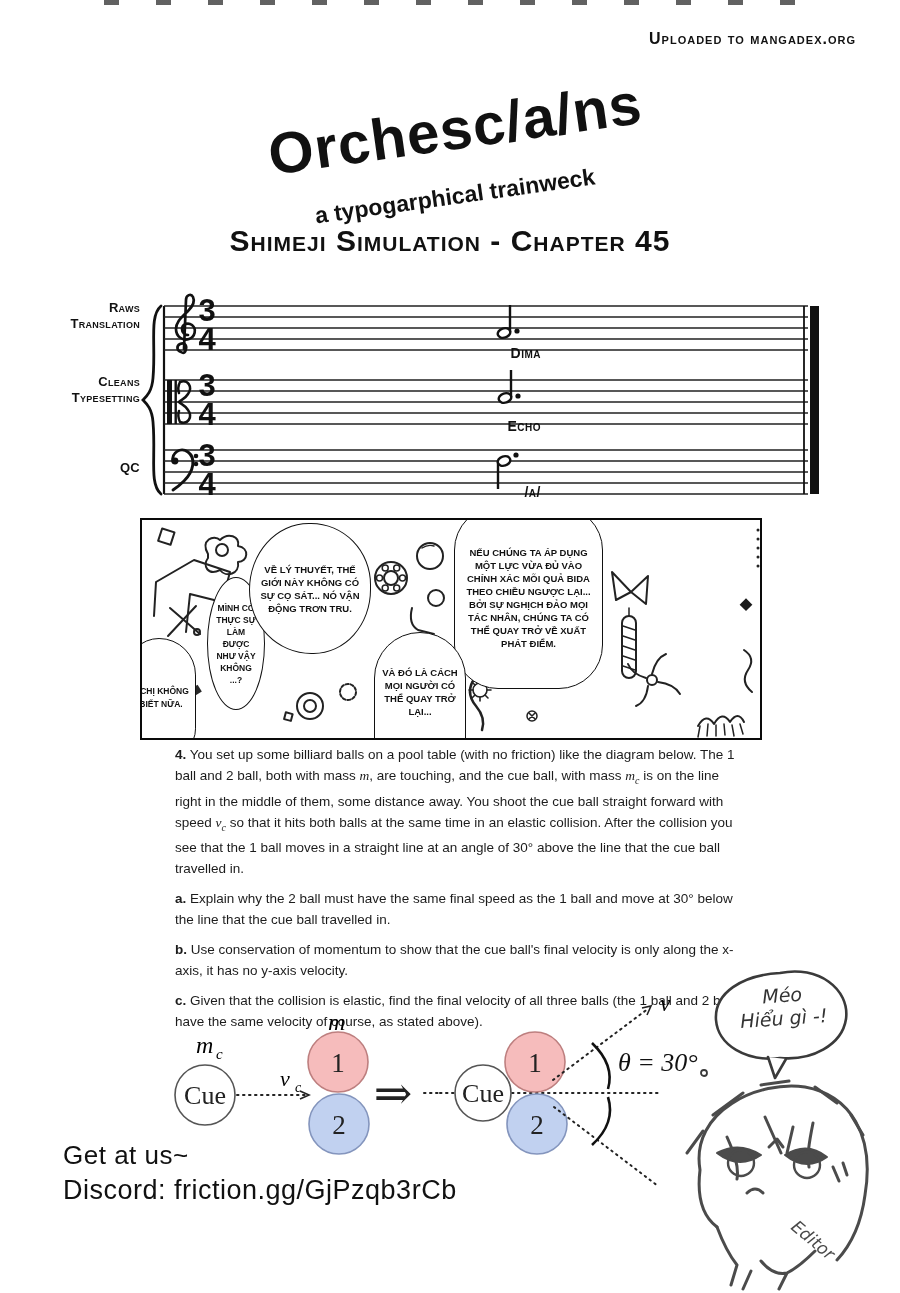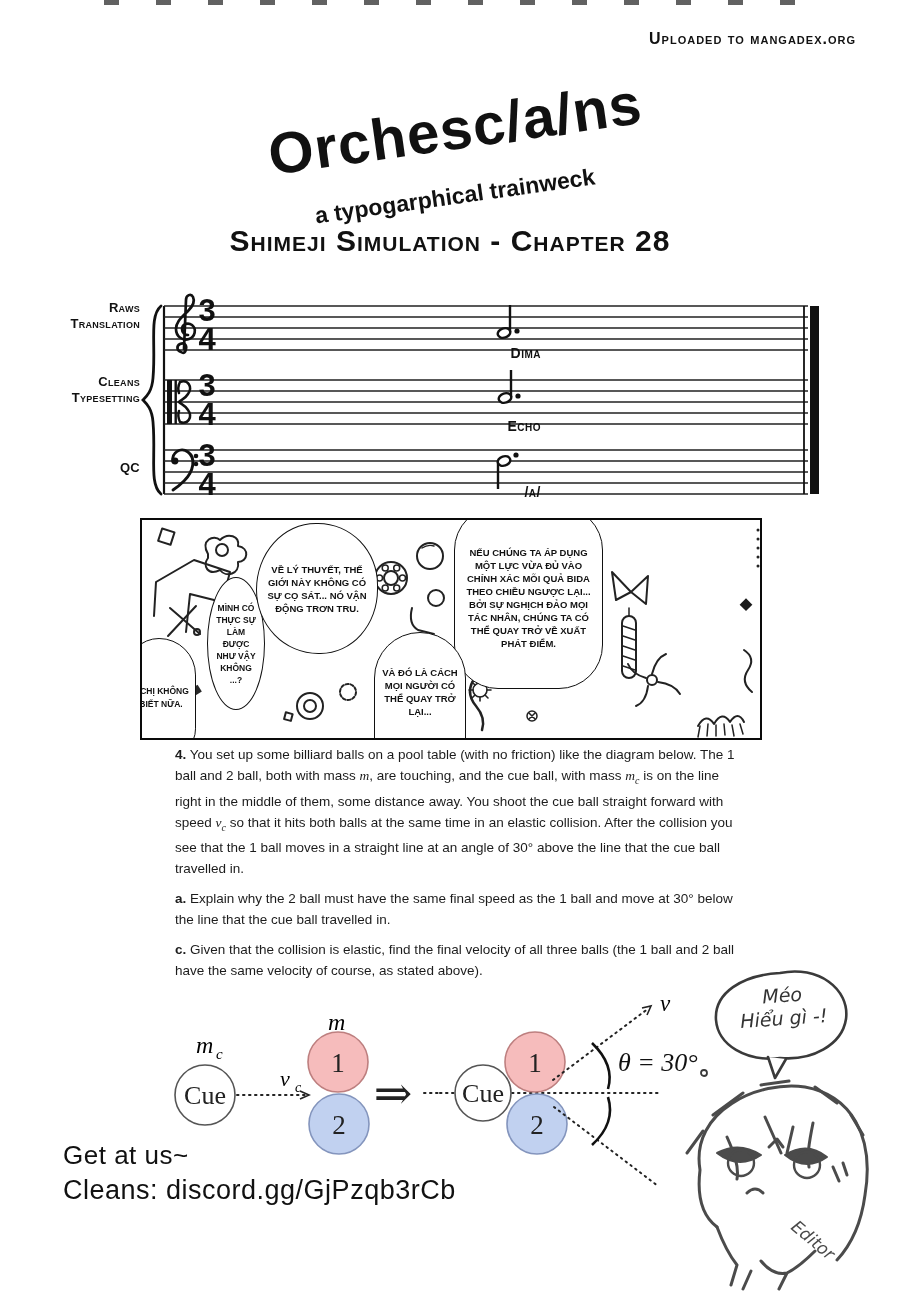--- a/index.html
+++ b/index.html
@@ -29,21 +29,21 @@
     font-size:14px;font-variant:small-caps;letter-spacing:.5px;}
 
   
   .panel{position:absolute;left:140px;top:518px;width:622px;height:222px;
     border:2.5px solid #0a0a0a;box-sizing:border-box;overflow:hidden;background:#fff;}
   .bubble{position:absolute;background:#fff;border:1.6px solid #111;box-sizing:border-box;
     display:flex;align-items:center;justify-content:center;text-align:center;
     font-weight:bold;font-size:9.5px;line-height:13px;padding:6px;color:#111;}
   .b1{left:-16px;top:118px;width:70px;height:120px;border-radius:34px 38px 30px 30px;font-size:8.5px;}
   .b2{left:65px;top:57px;width:58px;height:133px;border-radius:50%;font-size:8.5px;line-height:12px;}
-  .b3{left:114px;top:3px;width:122px;height:131px;border-radius:50% 50% 48% 52%/52% 48% 50% 50%;text-align:center;}
+  .b3{left:107px;top:3px;width:122px;height:131px;border-radius:50% 50% 48% 52%/52% 48% 50% 50%;text-align:center;}
   .b4{left:232px;top:112px;width:92px;height:120px;border-radius:46px 46px 0 0;}
   .b5{left:312px;top:-14px;width:149px;height:183px;border-radius:44px;}
   .b6{left:496px;top:-18px;width:96px;height:220px;border-radius:46px;}
 
   
   .problem{position:absolute;left:175px;top:744px;width:574px;font-size:13.5px;
     line-height:21px;color:#1c1c1c;}
   .problem p{margin:0 0 9px 0;}
   .qlabel{font-weight:bold;}
   .mvar{font-family:"Liberation Serif",serif;font-style:italic;}
@@ -65,21 +65,21 @@
 </head>
 <body>
 
 <div class="page">
 
   <div class="top-crop"></div>
 
   <div class="upload-note">Uploaded to mangadex.org</div>
   <div class="title">Orchesc/a/ns</div>
   <div class="subtitle">a typogarphical trainweck</div>
-  <div class="chapter">Shimeji Simulation - Chapter 28</div>
+  <div class="chapter">Shimeji Simulation - Chapter 45</div>
 
   <svg style="left:140px;top:290px" width="690" height="215" viewBox="0 0 690 215">
 
     <path d="M 21 16 C 9 26 16 54 13 88 C 12 101 7 106 3 110 C 7 114 12 119 13 132 C 16 166 9 194 21 204" fill="none" stroke="#111" stroke-width="2.8" stroke-linecap="round"></path>
 
     <line x1="24" y1="16" x2="24" y2="204" stroke="#111" stroke-width="2.2"></line>
 
     <path stroke="#222" stroke-width="1.7" d="M24 16 H668 M24 27 H668 M24 38 H668 M24 49 H668 M24 60 H668 M24 90 H668 M24 101 H668 M24 112 H668 M24 123 H668 M24 134 H668 M24 160 H668 M24 171 H668 M24 182 H668 M24 193 H668 M24 204 H668"></path>
 
     <line x1="664" y1="16" x2="664" y2="204" stroke="#111" stroke-width="1.8"></line>
@@ -214,20 +214,21 @@
     <div class="bubble b1">...CHỊ KHÔNG BIẾT NỮA.</div>
     <div class="bubble b2">MÌNH CÓ THỰC SỰ LÀM ĐƯỢC NHƯ VẬY KHÔNG ...?</div>
     <div class="bubble b3">VỀ LÝ THUYẾT, THẾ GIỚI NÀY KHÔNG CÓ SỰ CỌ SÁT... NÓ VẬN ĐỘNG TRƠN TRU.</div>
     <div class="bubble b5">NẾU CHÚNG TA ÁP DỤNG MỘT LỰC VỪA ĐỦ VÀO CHÍNH XÁC MỖI QUẢ BIDA THEO CHIỀU NGƯỢC LẠI... BỞI SỰ NGHỊCH ĐẢO MỌI TÁC NHÂN, CHÚNG TA CÓ THỂ QUAY TRỞ VỀ XUẤT PHÁT ĐIỂM.</div>
     <div class="bubble b4">VÀ ĐÓ LÀ CÁCH MỌI NGƯỜI CÓ THỂ QUAY TRỞ LẠI...</div>
   </div>
 
   <div class="problem">
     <p><span class="qlabel">4.</span><span> You set up some billiard balls on a pool table (with no friction) like the diagram below. The 1 ball and 2 ball, both with mass </span><span class="mvar">m</span><span>, are touching, and the cue ball, with mass </span><span class="mvar">m</span><sub>c</sub><span> is on the line right in the middle of them, some distance away. You shoot the cue ball straight forward with speed </span><span class="mvar">v</span><sub>c</sub><span> so that it hits both balls at the same time in an elastic collision. After the collision you see that the 1 ball moves in a straight line at an angle of 30° above the line that the cue ball travelled in.</span></p>
     <p><span class="qlabel">a.</span><span> Explain why the 2 ball must have the same final speed as the 1 ball and move at 30° below the line that the cue ball travelled in.</span></p>
+    <p><span class="qlabel">b.</span><span> Use conservation of momentum to show that the cue ball's final velocity is only along the x-axis, it has no y-axis velocity.</span></p>
     <p><span class="qlabel">c.</span><span> Given that the collision is elastic, find the final velocity of all three balls (the 1 ball and 2 ball have the same velocity of course, as stated above).</span></p>
   </div>
 
   <svg style="left:140px;top:985px" width="590" height="215" viewBox="0 0 590 215">
 
     <text x="56" y="68" font-size="24" class="math-it">m</text>
     <text x="76" y="74" font-size="15" class="math-it">c</text>
     <circle cx="65" cy="110" r="30" fill="#ffffff" stroke-width="1.6" stroke="#555555"></circle>
     <text x="65" y="119" font-size="26" text-anchor="middle" fill="#222">Cue</text>
     <path d="M 97 110 L 166 110" stroke="#222" stroke-width="2" stroke-dasharray="1.5 4.5" stroke-linecap="round"></path>
@@ -277,15 +278,15 @@
     <path d="M 120 80 Q 142 66 162 82 Q 141 97 120 80 Z" fill="#4b4b4b" stroke-width="2"></path>
     <circle cx="142" cy="90" r="13" stroke-width="2.4"></circle>
     <path d="M 104 72 L 112 64 L 118 72"></path>
     <path d="M 168 92 L 174 106 M 178 88 L 182 100"></path>
     <path d="M 82 118 Q 90 110 98 118"></path>
     <path d="M 52 152 C 58 168 64 180 72 190 M 72 190 L 66 210 M 86 196 L 78 214 M 96 186 C 104 196 112 200 122 198 M 122 198 L 114 214 M 122 198 C 134 192 142 184 150 176"></path>
   </svg>
   <div class="editor-signature">Editor</div>
 
   <div class="footer-line1">Get at us~</div>
-  <div class="footer-line2">Cleans: discord.gg/GjPzqb3rCb</div>
+  <div class="footer-line2">Discord: friction.gg/GjPzqb3rCb</div>
 
 </div>
 
 </body></html>

